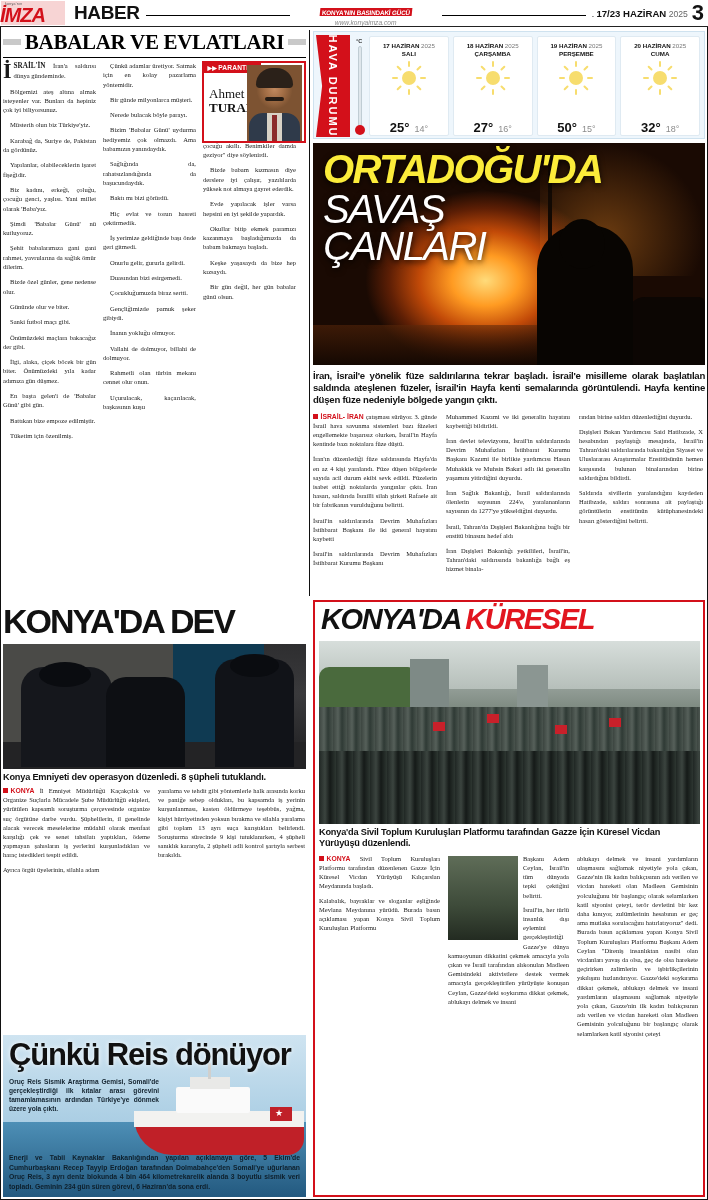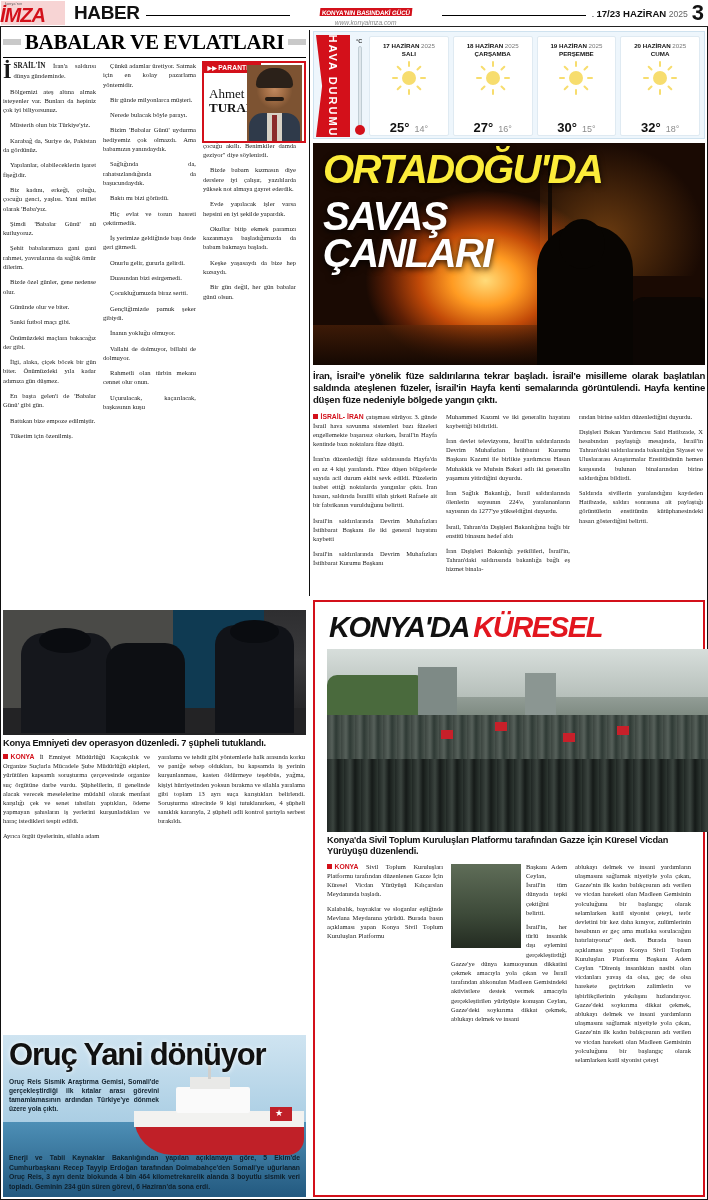--- a/index.html
+++ b/index.html
@@ -159,22 +159,22 @@
   .lp-ground { position:absolute; left:0; bottom:0; width:100%; height:18%;
     background: linear-gradient(to bottom, rgba(90,40,10,0.55), rgba(20,8,2,0.95)); }
 
   .lead-h1 {
     position:absolute; left:10px; top:8px;
     font-family:"Liberation Sans", sans-serif; font-weight:bold; font-style:italic;
     font-size:40px; line-height:36px; color:#fcec3a; letter-spacing:-1.6px;
     text-shadow: 0 2px 6px rgba(0,0,0,0.8);
   }
   .lead-h2 {
-    position:absolute; left:10px; top:55px;
-    font-family:"Liberation Sans", sans-serif; font-weight:bold; font-style:italic;
+    position:absolute; left:10px; top:48px;
+    font-family:"Liberation Sans", sans-serif; font-weight:normal; font-style:italic;
     font-size:40px; line-height:37px; color:#ffffff; letter-spacing:-1.6px;
     text-shadow: 0 2px 6px rgba(0,0,0,0.85);
   }
   .lead-sub-band {
     position:absolute; left:0; bottom:0; width:100%; padding:3px 0 5px 10px;
     background: linear-gradient(to top, rgba(0,0,0,0.78), rgba(0,0,0,0.15));
   }
   .lead-sub {
     font-family:"Liberation Sans", sans-serif; font-weight:bold; font-style:italic;
     font-size:16.5px; color:#fff; letter-spacing:-0.5px;
@@ -242,21 +242,21 @@
     line-height:9px; color:#12222e; text-align:justify;
   }
   .or-body {
     position:absolute; left:6px; bottom:6px; width:291px;
     font-family:"Liberation Sans", sans-serif; font-weight:bold; font-size:6.8px;
     line-height:9.4px; color:#0e1f2b; text-align:justify;
   }
 
   
   .gc { position:absolute; left:313px; top:600px; width:392px; height:597px;
-        border:2.5px solid #d3101a; background:#fff; padding:12px; }
+        border:2.5px solid #d3101a; background:#fff; padding:4px; }
   .gc-title-wrap { text-align:left; line-height:27px; padding-left:2px; }
   .gc-t { font-family:"Liberation Sans", sans-serif; font-weight:bold; font-style:italic;
           font-size:29px; letter-spacing:-1.4px; }
   .gc-t.black { color:#111; }
   .gc-t.red { color:#e2161f; }
   .gc-photo { margin-top:4px; width:381px; height:183px; position:relative; overflow:hidden;
               background: linear-gradient(to bottom,#cfd6d3 0%, #9aa49e 22%, #6c7a6f 46%, #3e4a41 100%); }
   .gcp-sky { position:absolute; left:0; top:0; width:100%; height:26%; background:linear-gradient(#d7dedb,#b6bfba); }
   .gcp-trees { position:absolute; left:0; top:14%; width:26%; height:34%; background:#4a6a3d; border-radius:10px; }
   .gcp-bld { position:absolute; left:24%; top:10%; width:10%; height:30%; background:#7e8a86; }
@@ -445,21 +445,21 @@
             <i style="transform: rotate(0deg);"></i>
             <i style="transform: rotate(45deg);"></i>
             <i style="transform: rotate(90deg);"></i>
             <i style="transform: rotate(135deg);"></i>
             <i style="transform: rotate(180deg);"></i>
             <i style="transform: rotate(225deg);"></i>
             <i style="transform: rotate(270deg);"></i>
             <i style="transform: rotate(315deg);"></i>
           </div>
           <div class="wx-temps">
-            <span class="wx-hi">30°</span>
+            <span class="wx-hi">50°</span>
             <span class="wx-lo">15°</span>
           </div>
         </div>
         <div class="wx-day">
           <div class="wx-date">20 HAZİRAN <span class="y">2025</span></div>
           <div class="wx-dow">CUMA</div>
           <div class="wx-sun">
             <div class="disc"></div>
             <i style="transform: rotate(0deg);"></i>
             <i style="transform: rotate(45deg);"></i>
@@ -510,32 +510,33 @@
       <div class="lead-col" id="lc3">
           <p>rından birine saldırı düzenlediğini duyurdu.</p>
           <p>Dışişleri Bakan Yardımcısı Said Hatibzade, X hesabından paylaştığı mesajında, İsrail'in Tahran'daki saldırılarında bakanlığın Siyaset ve Uluslararası Araştırmalar Enstitüsünün hemen karşısında bulunan binalarından birine saldırdığını bildirdi.</p>
           <p>Saldırıda sivillerin yaralandığını kaydeden Hatibzade, saldırı sonrasına ait paylaştığı görüntülerin enstitünün kütüphanesindeki hasarı gösterdiğini belirtti.</p>
         </div>
     </div>
   </div>
 
   <div class="op">
     <div class="op-title">
+      <div>KONYA'DA DEV</div>
     </div>
     <div class="op-photo">
       <div class="opp-wall"></div>
       <div class="opp-door"></div>
       <div class="opp-floor"></div>
       <div class="opp-o1"></div>
       <div class="opp-o2"></div>
       <div class="opp-o3"></div>
       <div class="opp-h1"></div>
       <div class="opp-h3"></div>
     </div>
-    <div class="op-cap">Konya Emniyeti dev operasyon düzenledi. 7 şüpheli tutuklandı.</div>
+    <div class="op-cap">Konya Emniyeti dev operasyon düzenledi. 8 şüpheli tutuklandı.</div>
     <div class="op-cols">
       <div class="op-col" id="oc1">
           <p class="noind"><span class="sq"></span><span class="kicker">KONYA </span>İl Emniyet Müdürlüğü Kaçakçılık ve Organize Suçlarla Mücadele Şube Müdürlüğü ekipleri, yürütülen kapsamlı soruşturma çerçevesinde organize suç örgütüne darbe vurdu. Şüphelilerin, il genelinde alacak verecek meselelerine müdahil olarak menfaat karşılığı çek ve senet tahsilatı yaptıkları, ödeme yapmayan şahısların iş yerlerini kurşunladıkları ve haraç istedikleri tespit edildi.</p>
           <p>Ayrıca örgüt üyelerinin, silahla adam</p>
         </div>
       <div class="op-col" id="oc2">
           <p>yaralama ve tehdit gibi yöntemlerle halk arasında korku ve paniğe sebep oldukları, bu kapsamda iş yerinin kurşunlanması, kasten öldürmeye teşebbüs, yağma, kişiyi hürriyetinden yoksun bırakma ve silahla yaralama gibi toplam 13 ayrı suça karıştıkları belirlendi. Soruşturma sürecinde 9 kişi tutuklanırken, 4 şüpheli sanıklık kararıyla, 2 şüpheli adli kontrol şartıyla serbest bırakıldı.</p>
         </div>
     </div>
   </div>
@@ -544,21 +545,21 @@
     <div class="or-sky"></div>
     <div class="or-sea"></div>
     <div class="or-ship">
       <div class="or-hull"></div>
       <div class="or-hull2"></div>
       <div class="or-sup"></div>
       <div class="or-sup2"></div>
       <div class="or-mast"></div>
       <div class="or-flag"></div>
     </div>
-    <div class="or-title">Oruç Yani dönüyor</div>
+    <div class="or-title">Çünkü Reis dönüyor</div>
     <div class="or-lead">Oruç Reis Sismik Araştırma Gemisi, Somali'de gerçekleştirdiği ilk kıtalar arası görevini tamamlamasının ardından Türkiye'ye dönmek üzere yola çıktı.</div>
     <div class="or-body">Enerji ve Tabii Kaynaklar Bakanlığından yapılan açıklamaya göre, 5 Ekim'de Cumhurbaşkanı Recep Tayyip Erdoğan tarafından Dolmabahçe'den Somali'ye uğurlanan Oruç Reis, 3 ayrı deniz blokunda 4 bin 464 kilometrekarelik alanda 3 boyutlu sismik veri topladı. Geminin 234 gün süren görevi, 6 Haziran'da sona erdi.</div>
   </div>
 
   <div class="gc">
     <div class="gc-title-wrap">
       <span class="gc-t black">KONYA'DA</span>
       <span class="gc-t red">KÜRESEL</span>
     </div>
     <div class="gc-photo">

